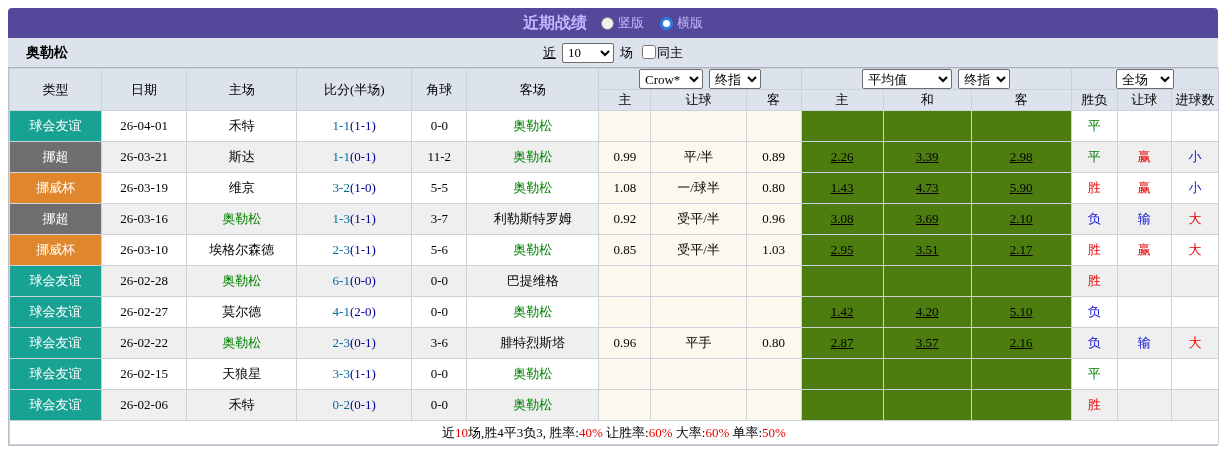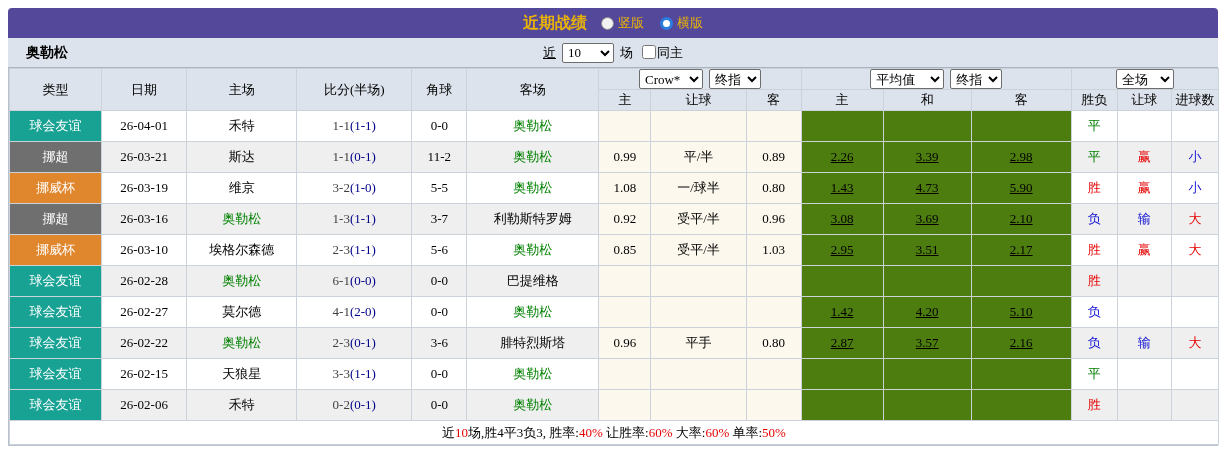--- a/index.html
+++ b/index.html
@@ -3,21 +3,21 @@
 <meta charset="utf-8">
 <style>
   * { margin:0; padding:0; box-sizing:border-box; }
   html,body { background:#fff; width:1226px; font-family:"Liberation Serif","DejaVu Serif",serif; }
   .wrap { width:1210px; margin:8px auto 0 auto; }
 
   
   .titlebar {
     height:30px; background:#54489a; border-radius:4px 4px 0 0;
     display:flex; align-items:center; justify-content:center; gap:14px;
-    color:#eab308;
+    color:#c4b5fd;
   }
   .titlebar .title { font-family:"Liberation Sans","DejaVu Sans",sans-serif; font-weight:bold; font-size:16px; }
   .radio-group { display:flex; align-items:center; gap:16px; }
   .radio-item { display:flex; align-items:center; gap:4px; cursor:pointer; font-size:13px; }
   .radio-dot { width:13px; height:13px; border-radius:50%; background:#f2f2f2; border:1px solid #8a8a8a; display:inline-block; }
   .radio-dot.checked { background:#fff; border:3.5px solid #2b7de0; }
 
   
   .filterbar {
     height:30px; background:#dde3ec; position:relative;
@@ -39,21 +39,21 @@
   table { width:1210px; table-layout:fixed; border-collapse:collapse; font-size:13px; color:#000; }
   .tbl-border { border:1px solid #b9c2cc; border-top:none; }
   th, td { border:1px solid #ccd2d9; text-align:center; overflow:hidden; white-space:nowrap; }
   thead th { background:#dde3ec; font-weight:normal; height:21px; }
   thead tr.hsel th { height:21px; }
   tbody td { height:31px; background:#fff; }
   tbody tr.alt td { background:#efefef; }
   tbody td.crow-bg, tbody tr.alt td.crow-bg { background:#fdf8ee; }
   tbody td.avg-bg,  tbody tr.alt td.avg-bg  { background:#4d7c0f;text-decoration:underline; }
   td.type-cell { color:#fff; font-size:13px; }
-  .score-main { color:#404040; }
+  .score-main { color:#0369a1; }
   .score-half { color:#00008b; }
   .self-team { color:#008000; }
   tfoot td { height:24px; background:#fff; border:1px solid #ccd2d9; }
   .hdr-selects { display:flex; justify-content:center; gap:6px; }
 </style>
 </head>
 <body>
 
 <div class="wrap">
 
@@ -109,21 +109,21 @@
         <th rowspan="2">角球</th>
         <th rowspan="2">客场</th>
         <th colspan="3">
           <span class="hdr-selects">
             <select style="width:64px"><option>Crow*</option></select>
             <select style="width:52px"><option>终指</option></select>
           </span>
         </th>
         <th colspan="3">
           <span class="hdr-selects">
-            <select style="width:74px"><option>平均值</option></select>
+            <select style="width:90px"><option>平均值</option></select>
             <select style="width:52px"><option>终指</option></select>
           </span>
         </th>
         <th colspan="3">
           <span class="hdr-selects">
             <select style="width:58px"><option>全场</option></select>
           </span>
         </th>
       </tr>
       <tr id="sub-header-row">

